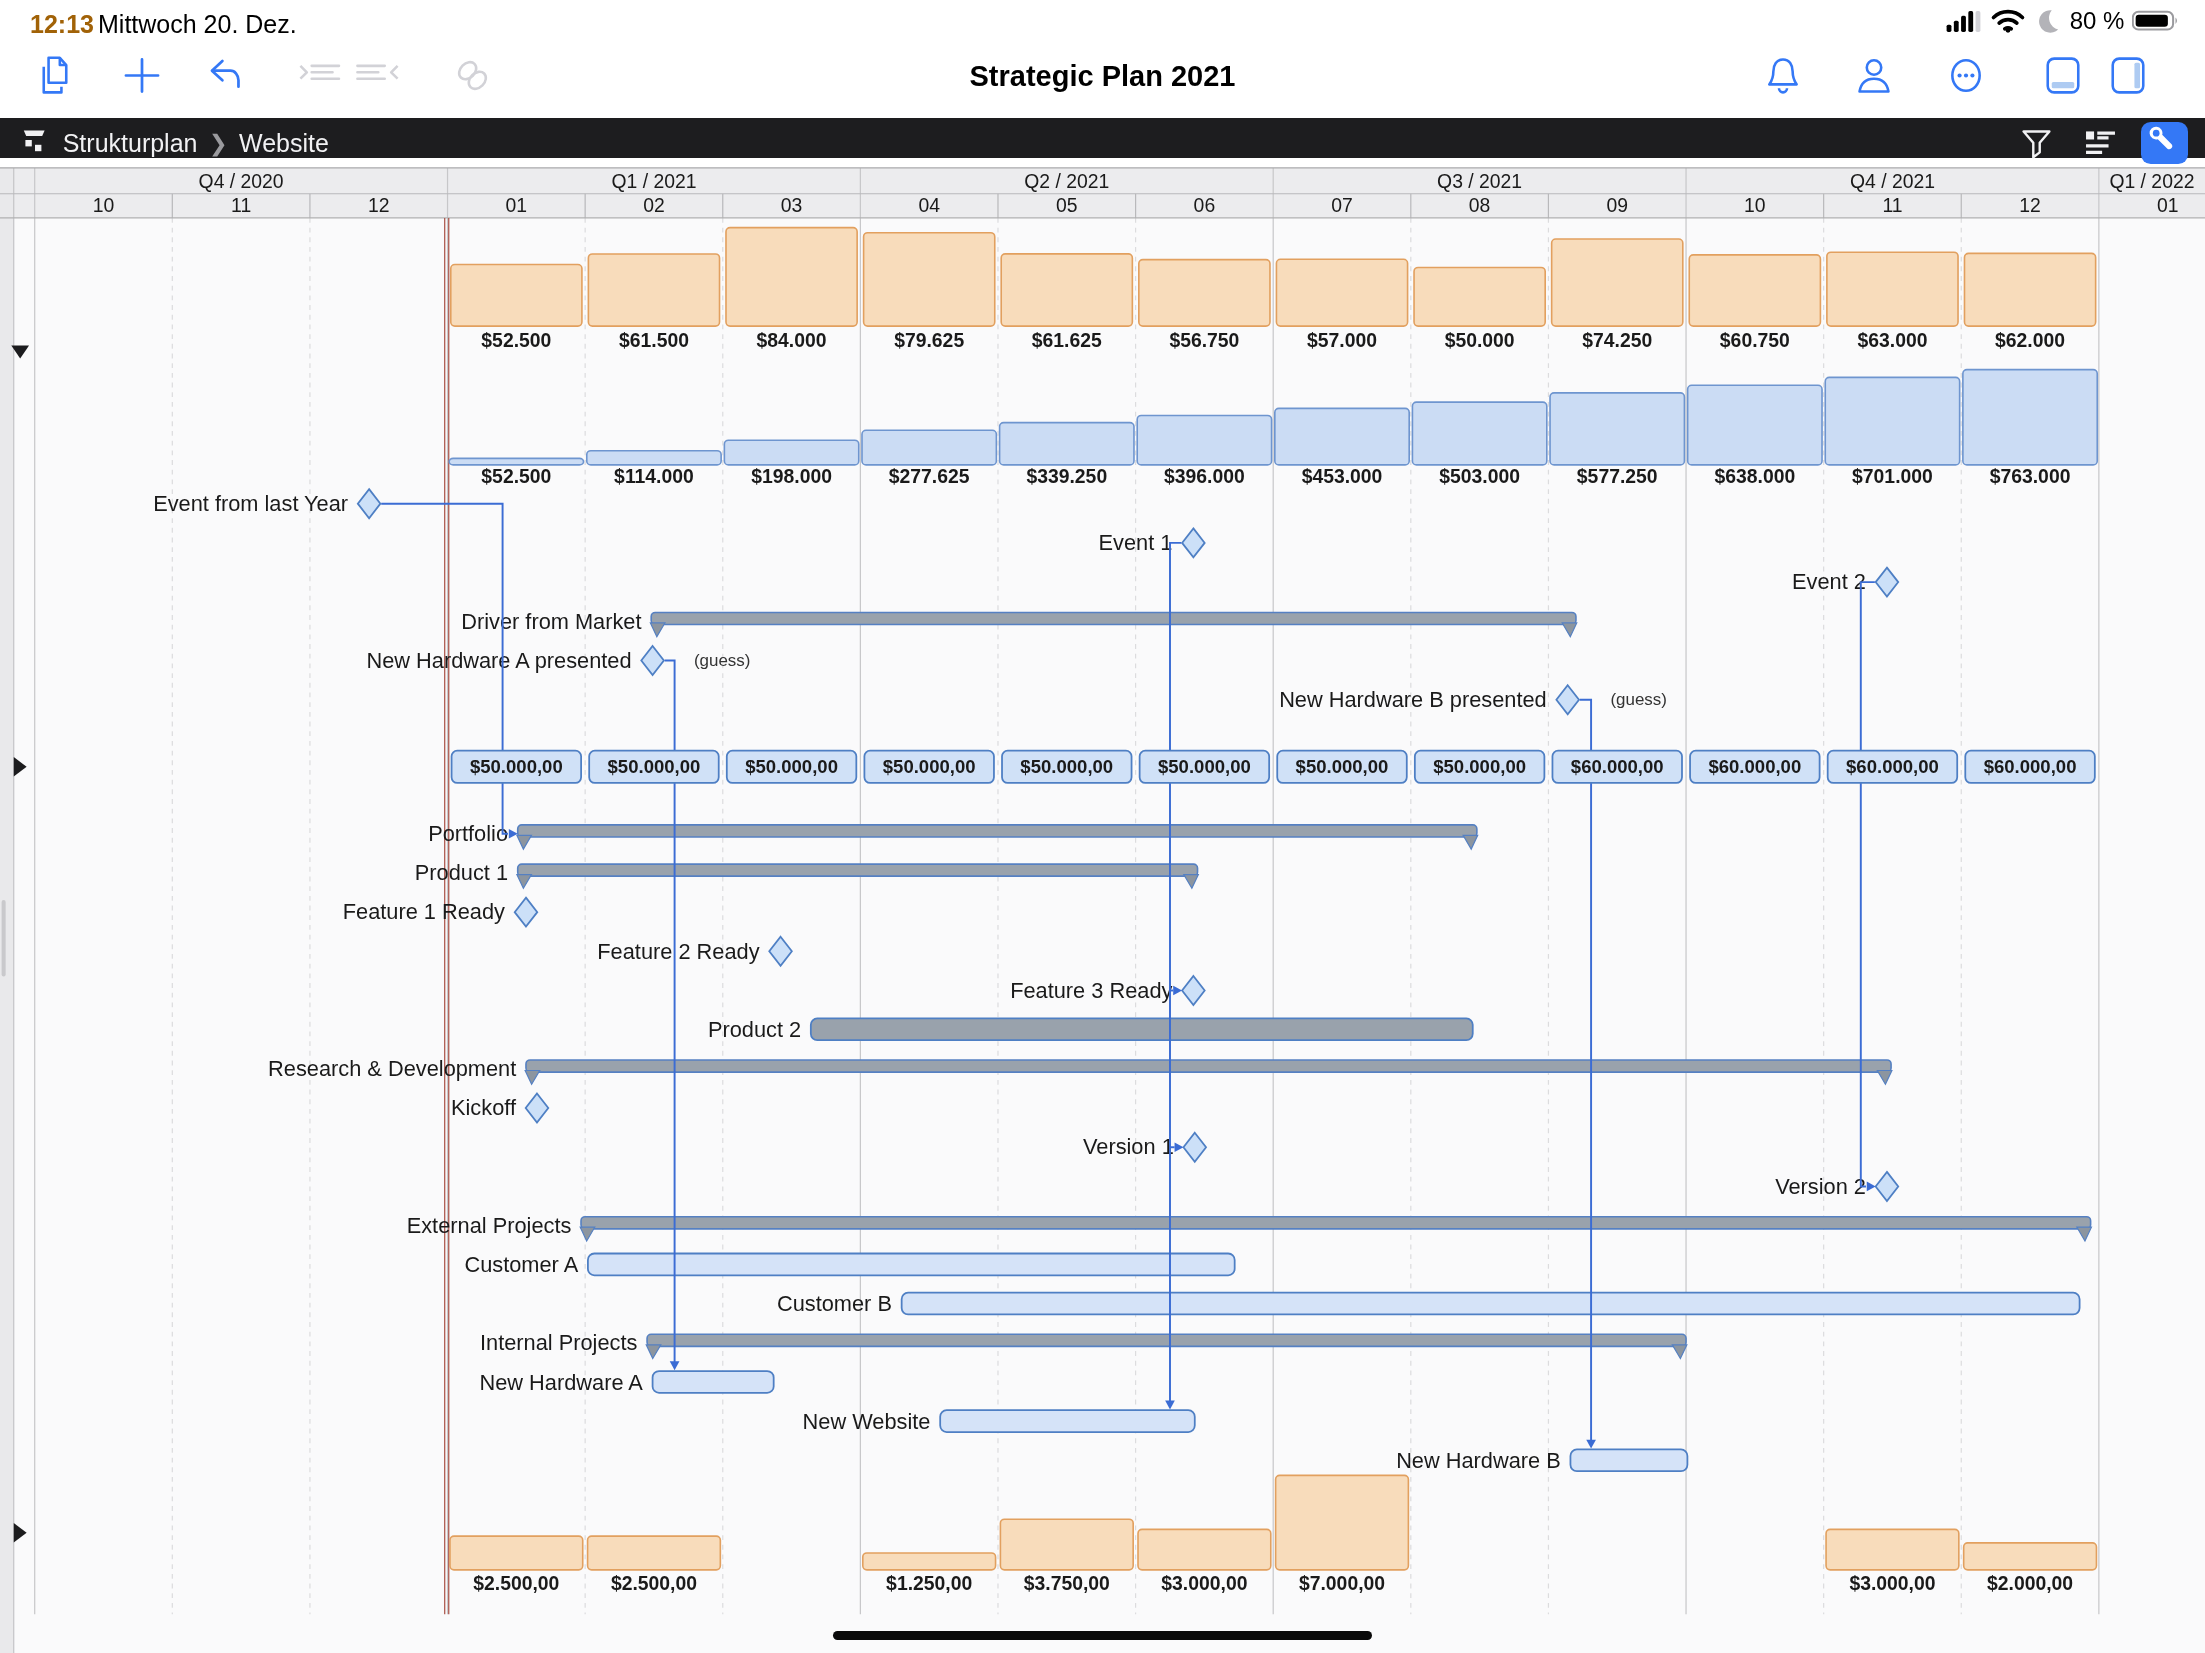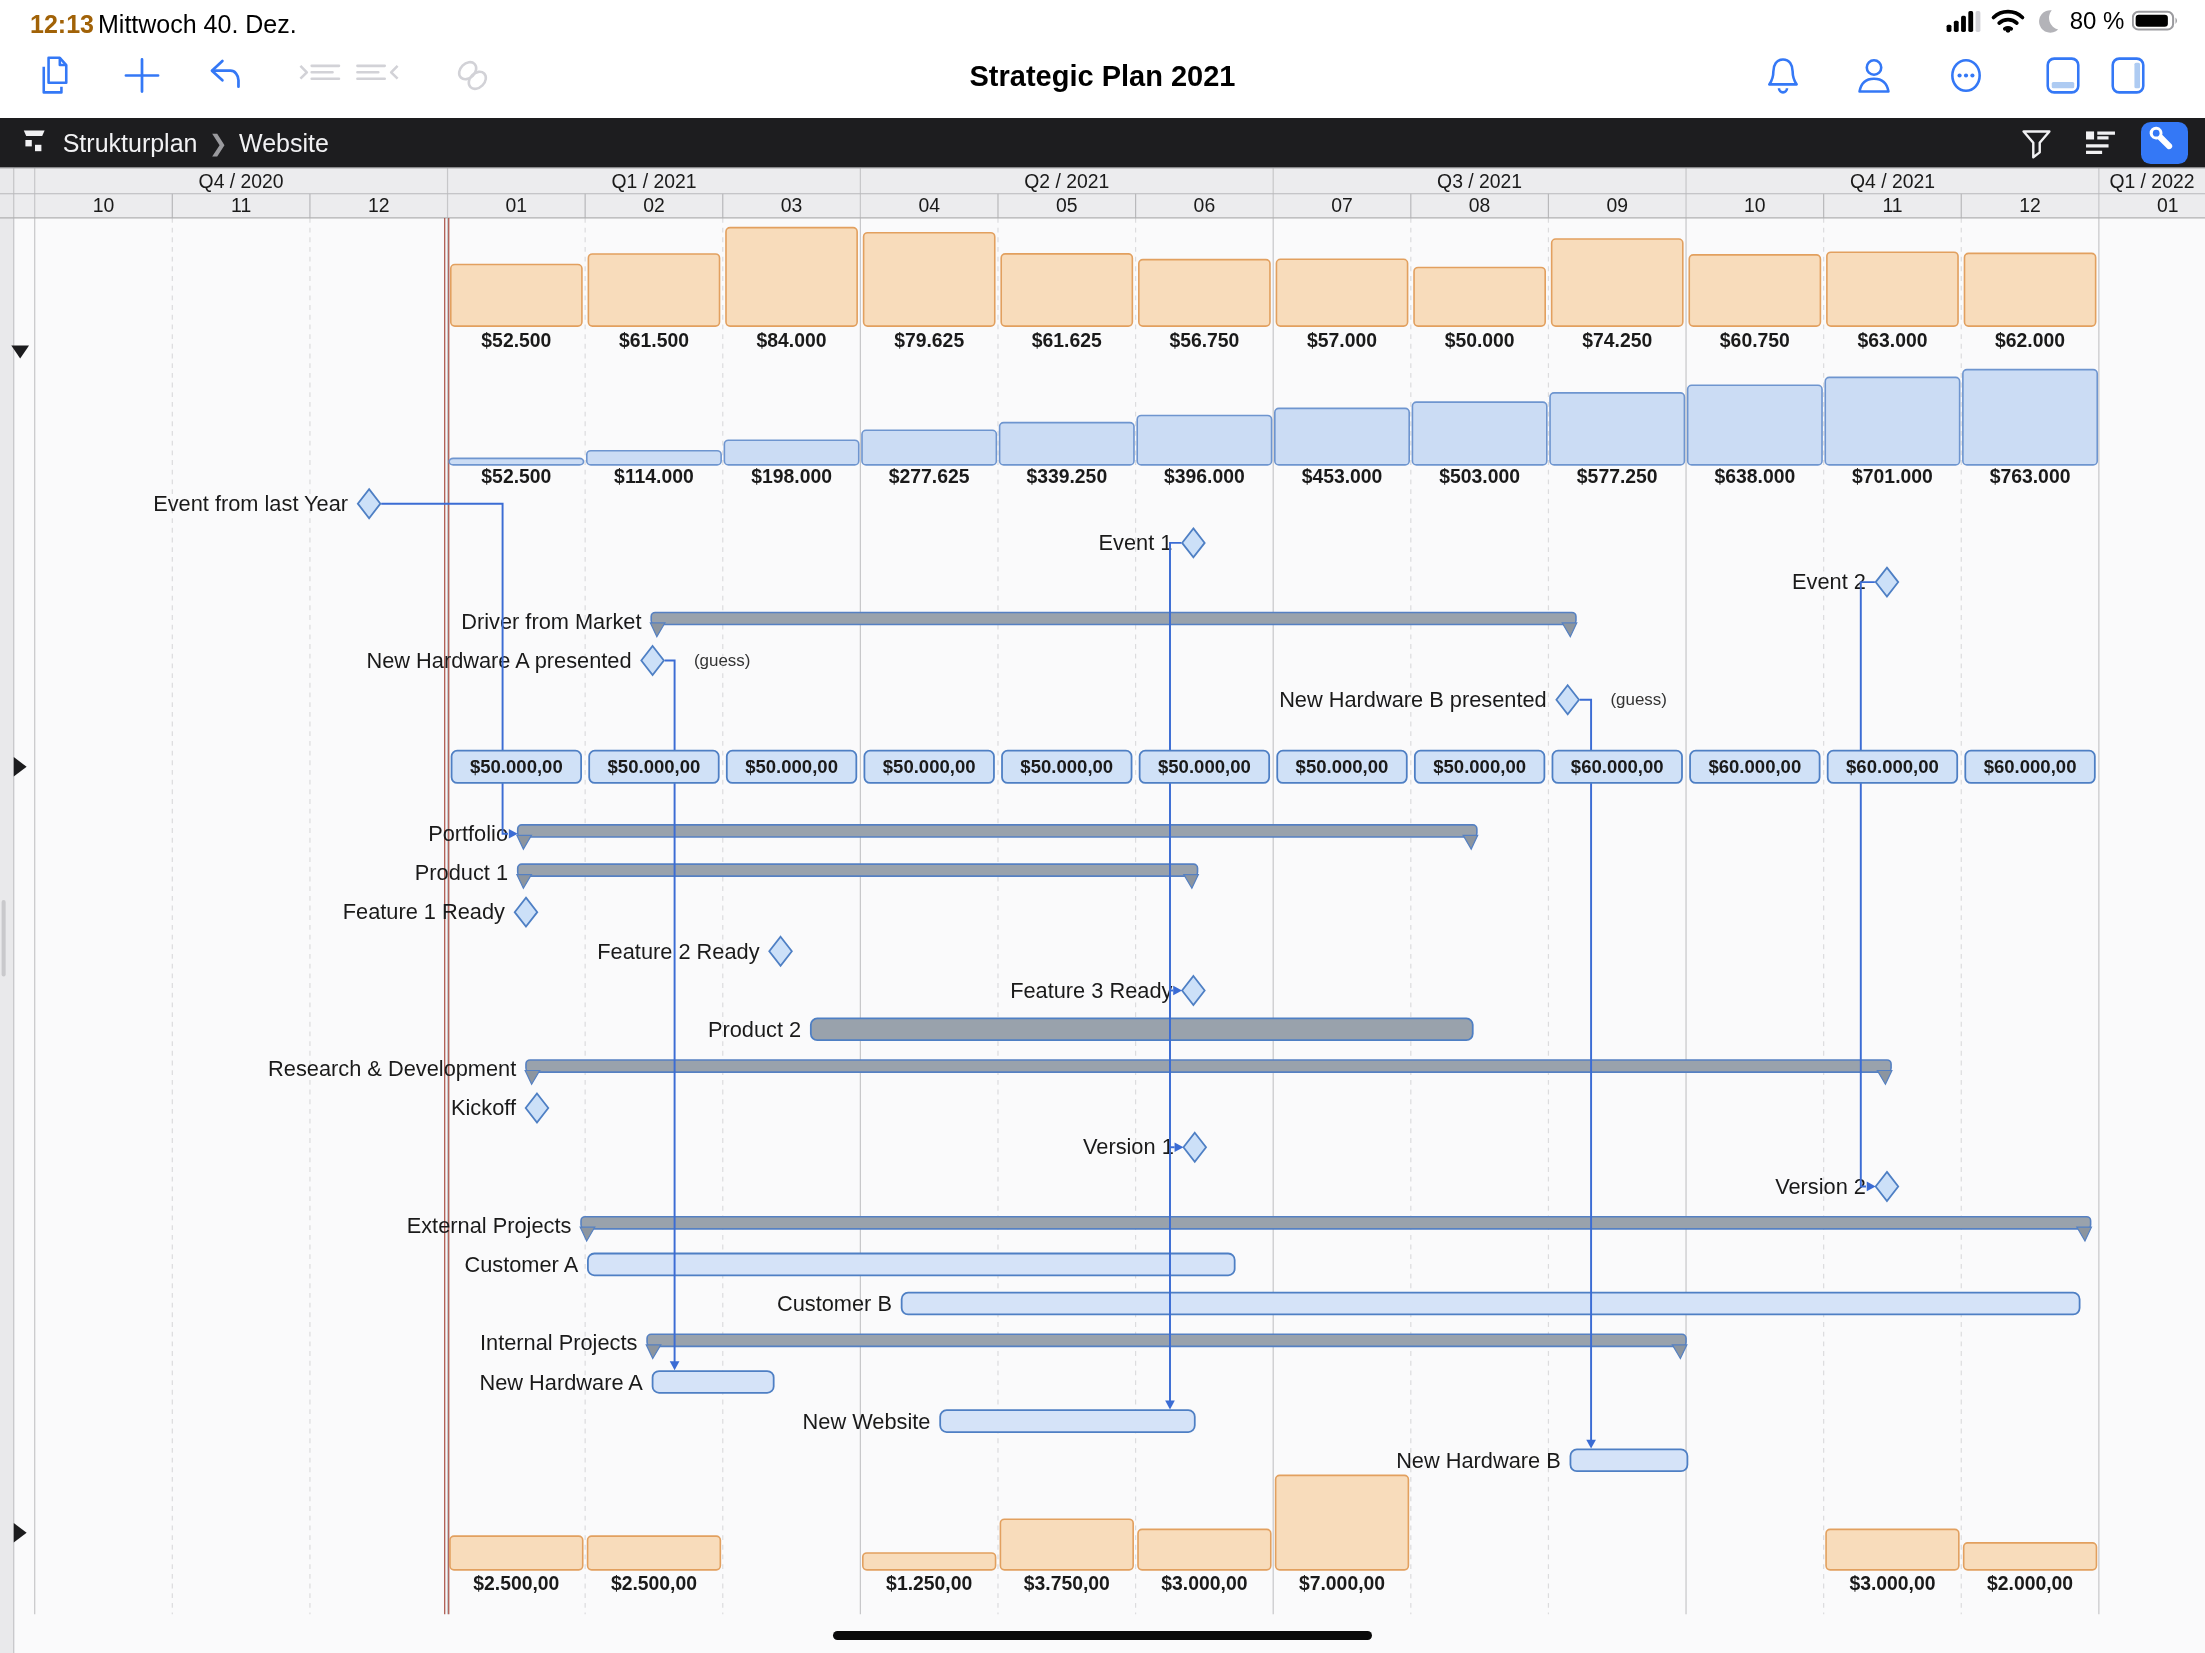--- a/index.html
+++ b/index.html
@@ -14,21 +14,21 @@
   #status-right { position:absolute; right:22.6px; top:6.5px; display:flex; align-items:flex-start; gap:8px; }
   #battery-label { font-size:24px; color:#000; }
 
   
   #toolbar { position:absolute; left:0; top:42px; width:2064px; height:76px; background:#fff; }
   .tbicon { position:absolute; top:11.3px; width:42px; height:45px; cursor:pointer; }
   #doc-title { position:absolute; left:0; top:18px; width:2205px; text-align:center;
                font-size:29px; font-weight:700; color:#000; }
 
   
-  #breadcrumbbar { position:absolute; left:0; top:118px; width:2205px; height:50px; background:#1d1d1f;padding-left:42px; }
+  #breadcrumbbar { position:absolute; left:0; top:118px; width:2205px; height:40px; background:#1d1d1f;padding-left:42px; }
   #breadcrumb { position:absolute; left:19.4px; top:0; height:50px; display:flex; align-items:center; gap:11.3px;
                 color:#f1f1f3; font-size:25px; }
   #breadcrumb .sep { color:#9a9a9e; font-size:22.6px; }
   .bcicon { position:absolute; top:6.5px; width:39px; height:37px; cursor:pointer; }
   #wrench-btn { position:absolute; top:4px; width:47px; height:42px; background:#3478f6; border-radius:9.7px;
                 display:flex; align-items:center; justify-content:center; cursor:pointer; }
 
   
   #chart-svg { position:absolute; left:0; top:0; }
 
@@ -37,21 +37,21 @@
                     border-radius:4.8px; background:#0a0a0a; cursor:grab; }
   svg text { user-select:none; }
 </style>
 </head>
 <body>
 
 <div id="app">
 
   <div id="statusbar">
     <span id="status-time">12:13</span>
-    <span id="status-date">Mittwoch 40. Dez.</span>
+    <span id="status-date">Mittwoch 20. Dez.</span>
     <div id="status-right">
       <span>
         <svg width="37" height="27.4" viewBox="0 0 46 34">
           <rect x="2" y="22" width="6" height="9" rx="2" fill="#000"></rect>
           <rect x="11" y="17" width="6" height="14" rx="2" fill="#000"></rect>
           <rect x="20" y="11" width="6" height="20" rx="2" fill="#000"></rect>
           <rect x="29" y="5" width="6" height="26" rx="2" fill="#000"></rect>
           <rect x="38" y="5" width="6" height="26" rx="2" fill="#d2d2d7"></rect>
         </svg>
       </span>

